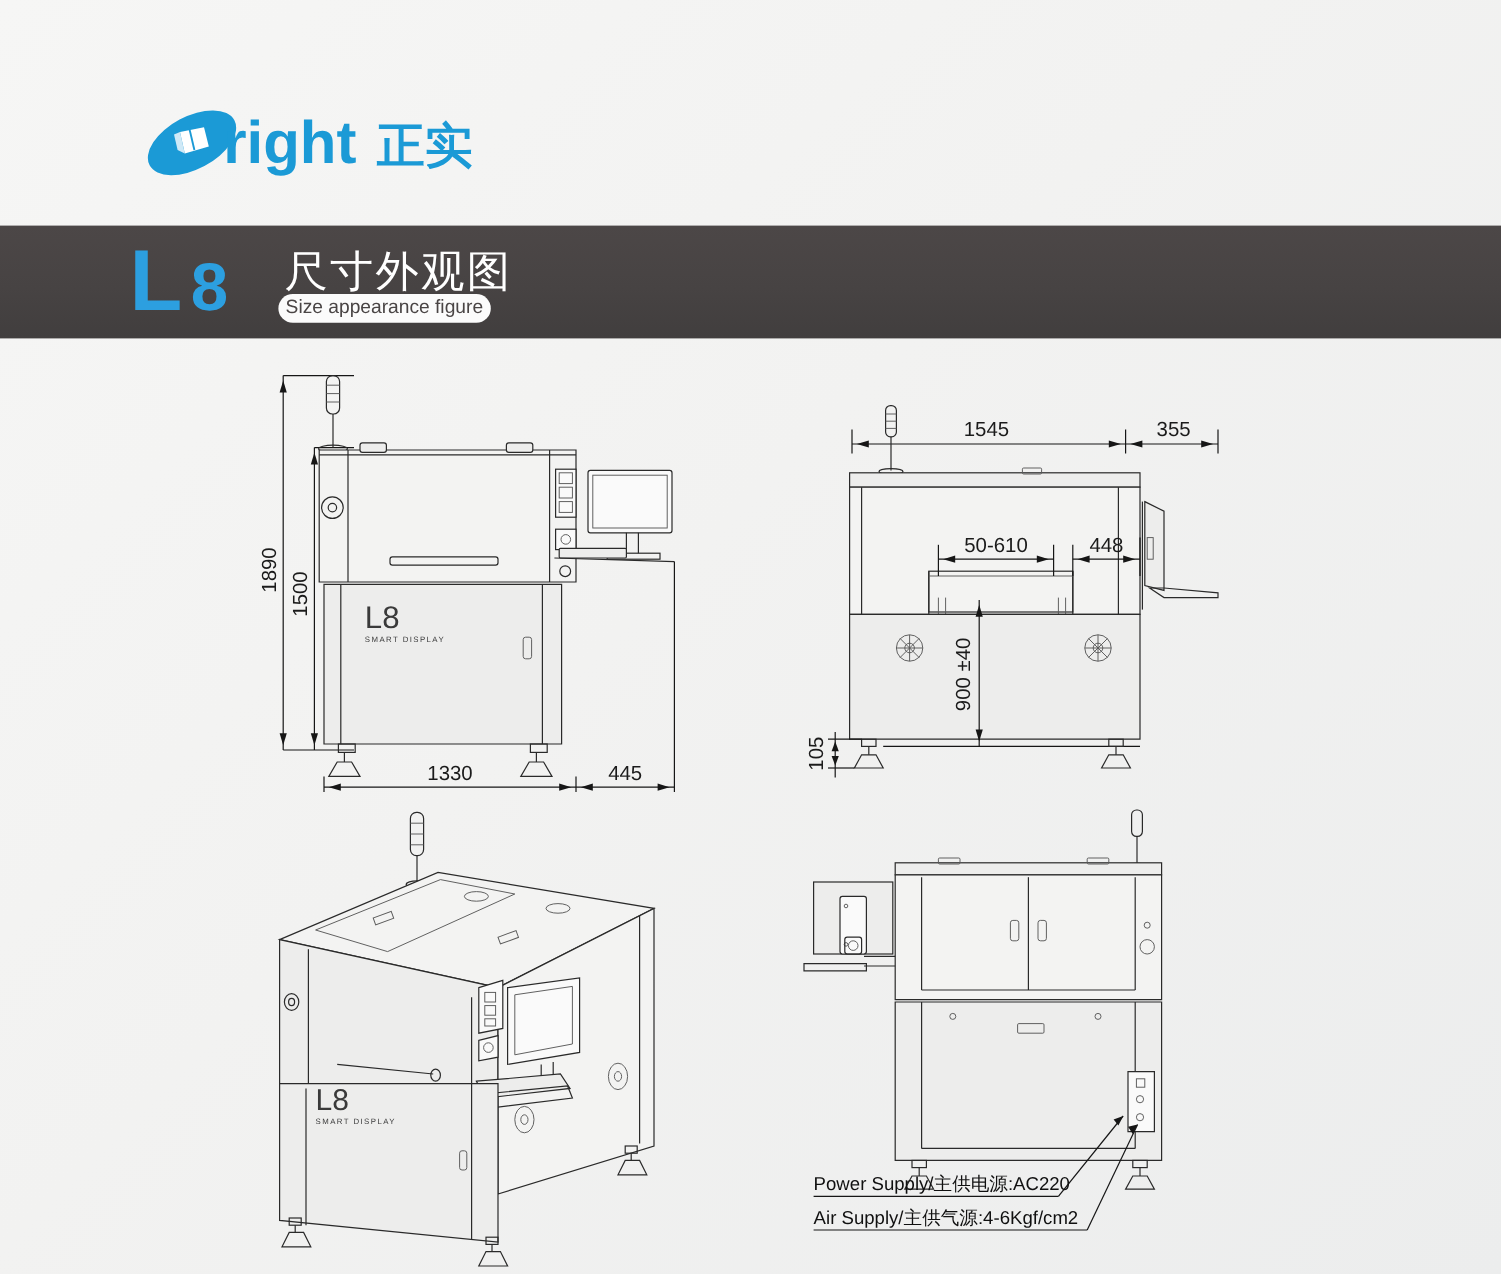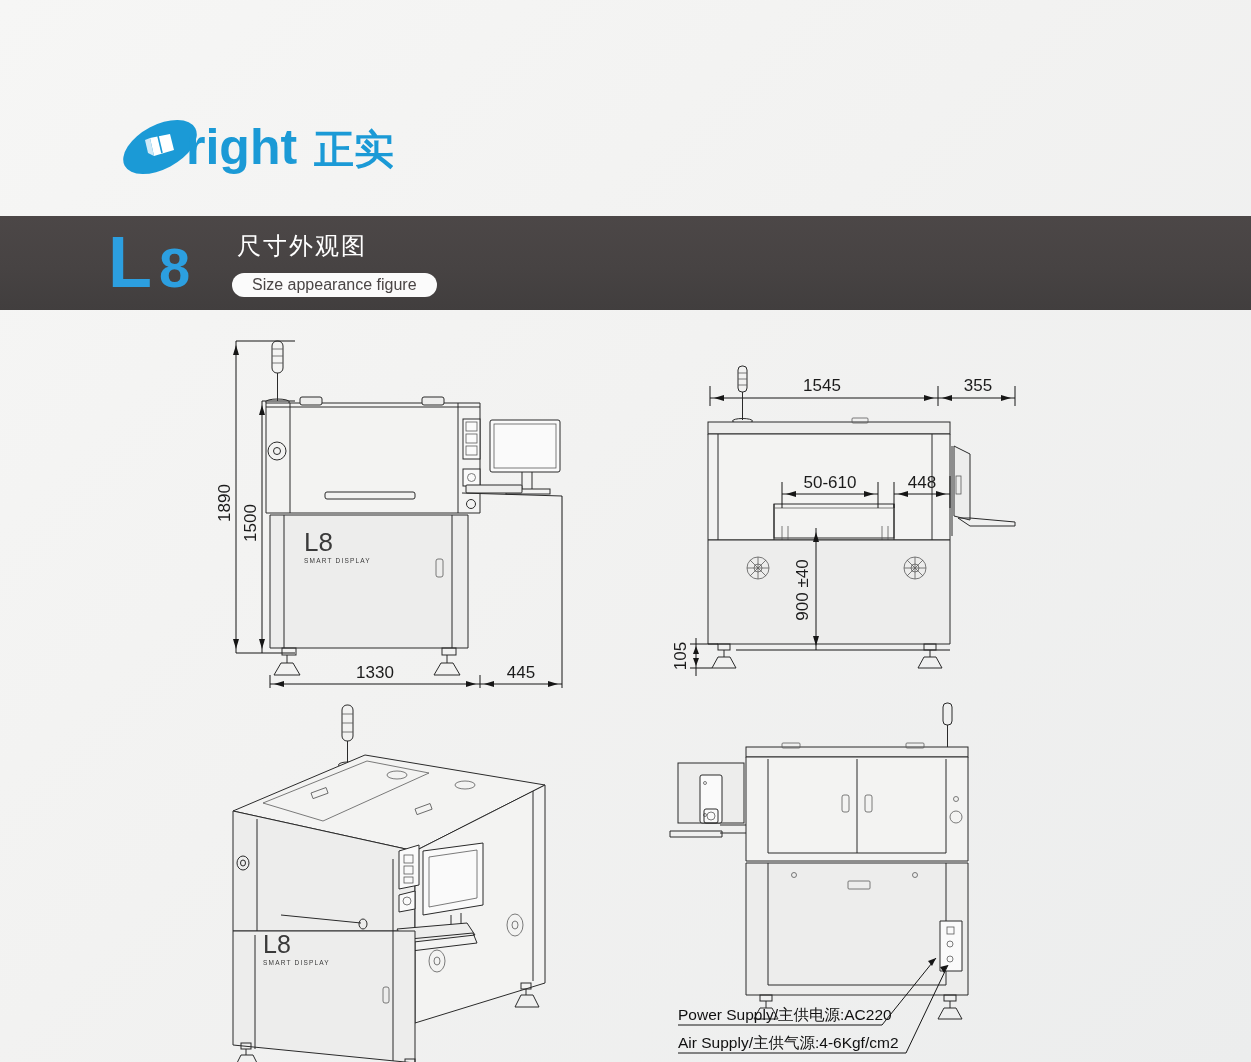--- a/index.html
+++ b/index.html
@@ -2,48 +2,48 @@
 <html><head>
 <meta charset="utf-8">
 <style>
   html,body{margin:0;padding:0;}
   body{
     width:1251px;height:1062px;
     background:linear-gradient(135deg,#f6f6f5 0%,#f2f2f1 45%,#eceded 100%);
     font-family:"Liberation Sans","DejaVu Sans",sans-serif;
     overflow:hidden;position:relative;
   }
-  .page{position:relative;width:1251px;height:896px;margin-top:28px;}
+  .page{position:relative;width:1251px;height:896px;}
 
   
   .logo{position:absolute;left:118px;top:88px;width:340px;height:62px;}
   .logo svg{display:block;}
 
   
   .banner{
     position:absolute;left:0;top:188px;width:1251px;height:94px;
     background:linear-gradient(180deg,#4c4747 0%,#474343 55%,#413e3e 100%);
     overflow:hidden;
   }
   .banner-inner{position:relative;width:100%;height:100%;}
   .banner-model{
     position:absolute;left:108px;top:6px;
     color:#2c9fe0;font-size:72px;font-weight:bold;letter-spacing:1px;
     font-family:"Liberation Sans",sans-serif;line-height:80px;
   }
   .banner-model .m8{font-size:56px;margin-left:6px;}
   .banner-title{
     position:absolute;left:237px;top:14px;
-    color:#ffffff;font-size:24px;letter-spacing:2px;
+    color:#ffffff;font-size:36px;letter-spacing:2px;
     font-family:Liberation Mono, monospace;
   }
   .pill{
     position:absolute;left:232px;top:245px;
     background:#fbfbfb;border-radius:14px;
-    padding:3px 20px;color:#4a4545;font-size:16px;
+    padding:3px 6px;color:#4a4545;font-size:16px;
     font-family:"Liberation Sans",sans-serif;white-space:nowrap;
   }
 
   
   .dwg{position:absolute;}
   .dwg svg{display:block;overflow:visible;}
   #front-view{left:200px;top:295px;}
   #side-view{left:670px;top:330px;text-align:right;}
   #iso-view{left:215px;top:665px;}
   #rear-view{left:660px;top:675px;}

